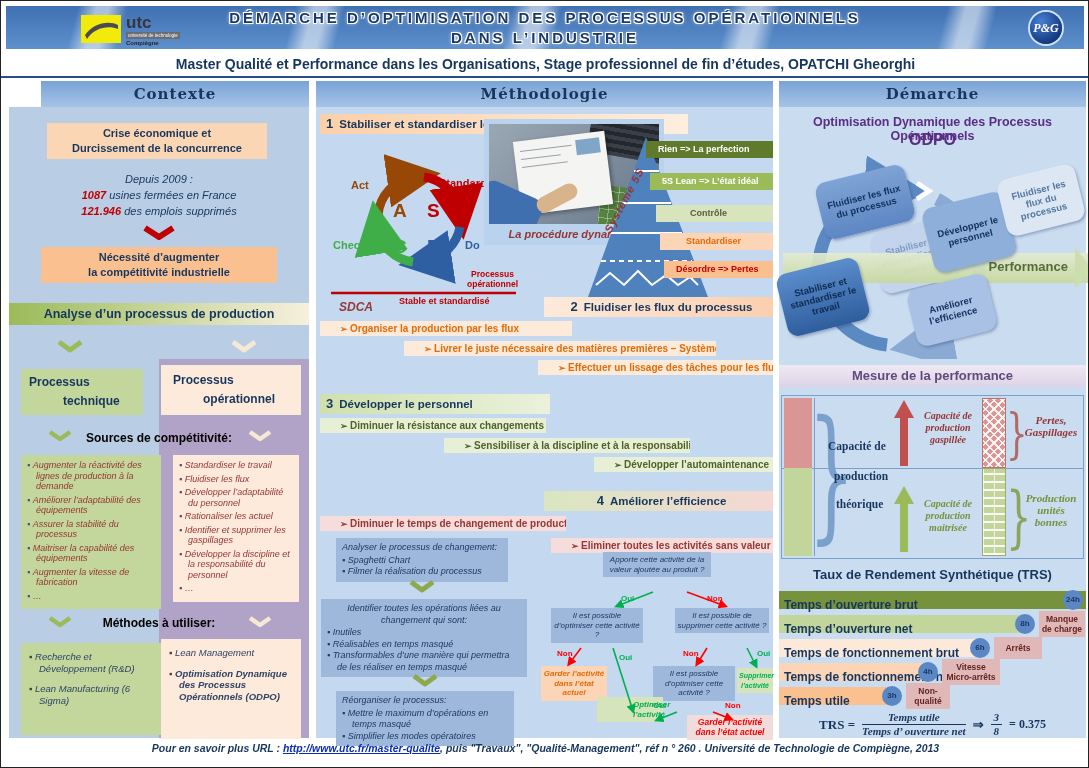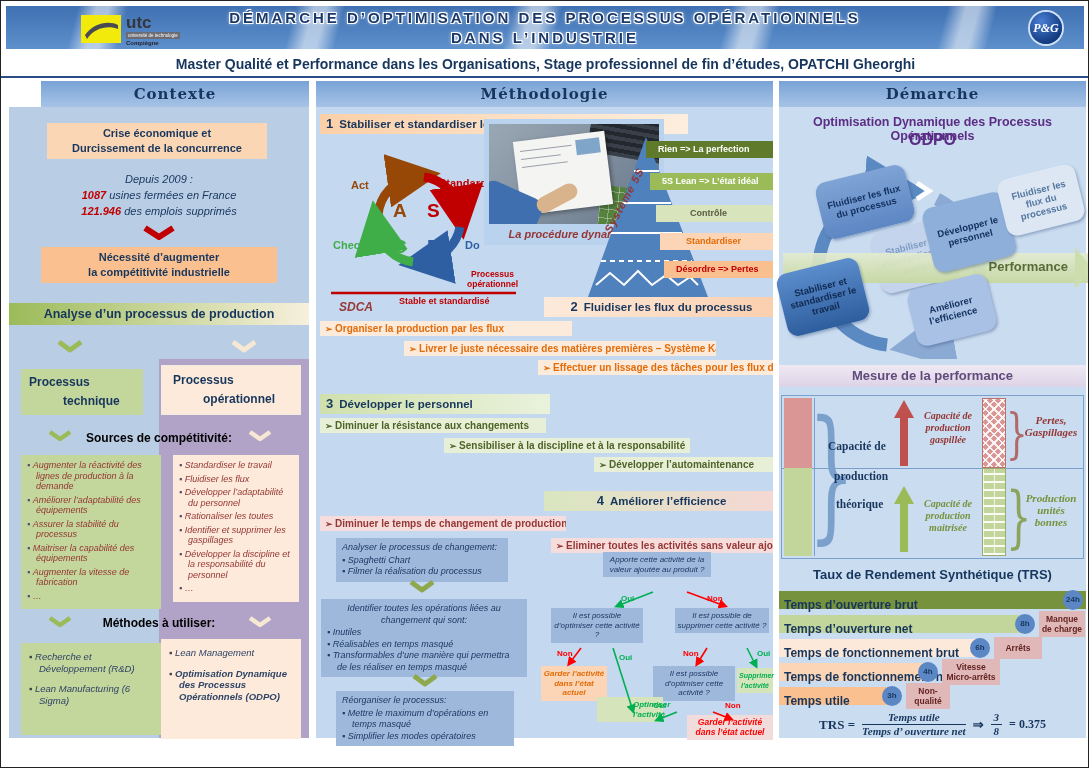--- a/index.html
+++ b/index.html
@@ -71,21 +71,21 @@
   .mlist li::before{content:"▪ ";color:#404040;font-style:normal;}
   .mlist li.bold{font-weight:bold;}
 
   
   .secbar{height:20px;font-size:11.5px;font-weight:bold;color:#17365d;line-height:20px;}
   .secbar .num{font-size:13px;margin:0 6px 0 6px;}
   #s1bar{background:linear-gradient(to right,#fbd0a8,#fdeede);}
   #s2bar{background:linear-gradient(to left,#fbcfae,#fdeadb);text-align:center;}
   #s3bar{background:linear-gradient(to right,#cfe0ac,#eaf2dc);}
   #s4bar{background:linear-gradient(to right,#d9e6c0,#f5d8d4);text-align:center;}
-  .strip{height:15px;line-height:15px;font-weight:bold;font-size:10px;padding-left:5px;white-space:nowrap;overflow:hidden;}
+  .strip{height:15px;line-height:15px;font-weight:bold;font-size:10px;padding-left:20px;white-space:nowrap;overflow:hidden;}
   .strip::before{content:"➢ ";font-size:9px;}
   .strip.o{background:#fceadb;color:#e36c0a;}
   .strip.g{background:#e7f0d7;color:#4f6228;}
   .strip.p{background:#f6dcdb;color:#953735;}
   .bluebox{background:#9db8da;color:#1f3864;font-style:italic;font-size:9px;line-height:11.5px;padding:4px 6px;}
   .bluebox ul{margin:1px 0 0 0;padding:0;list-style:none;}
   .bluebox li{padding-left:10px;text-indent:-10px;}
   .bluebox li::before{content:"▪ ";font-style:normal;}
   .bb-title{display:block;}
   .center{text-align:center;}
@@ -257,21 +257,21 @@
         <li>Améliorer l’adaptabilité des équipements</li>
         <li>Assurer la stabilité du processus</li>
         <li>Maitriser la capabilité des équipements</li>
         <li>Augmenter la vitesse de fabrication</li>
         <li>…</li>
       </ul>
       <ul class="abs rlist creambg" style="left:164px;top:348px;width:126px;">
         <li>Standardiser le travail</li>
         <li>Fluidiser les flux</li>
         <li>Développer l’adaptabilité du personnel</li>
-        <li>Rationaliser les toutes</li>
+        <li>Rationaliser les actuel</li>
         <li>Identifier et supprimer les gaspillages</li>
         <li>Développer la discipline et la responsabilité du personnel</li>
         <li>…</li>
       </ul>
 
       <svg class="abs chev" style="left:38px;top:508px;" width="26" height="13">
         <path d="M3 3 L13 10 L23 3" stroke="#9bbb59" stroke-width="4.5" fill="none" stroke-linejoin="round"></path>
         </svg>
       <div class="abs mini-head" style="top:509px;">Méthodes à utiliser:</div>
       <svg class="abs chev" style="left:238px;top:508px;" width="26" height="13">
@@ -565,14 +565,17 @@
           <span class="frac">
             <span class="num">3</span>
             <span class="den">8</span>
           </span>
           <span class="res">= 0.375</span>
         </span>
       </div>
     </div>
   </div>
 
+  <div class="abs" id="footer">
+    <span>Pour en  savoir  plus  URL : </span><a href="#">http://www.utc.fr/master-qualite</a><span>, puis "Travaux", "Qualité-Management", réf n ° 260 .</span><span>    Université de Technologie de Compiègne, 2013</span>
+  </div>
 
 </div>
 
 </body></html>

